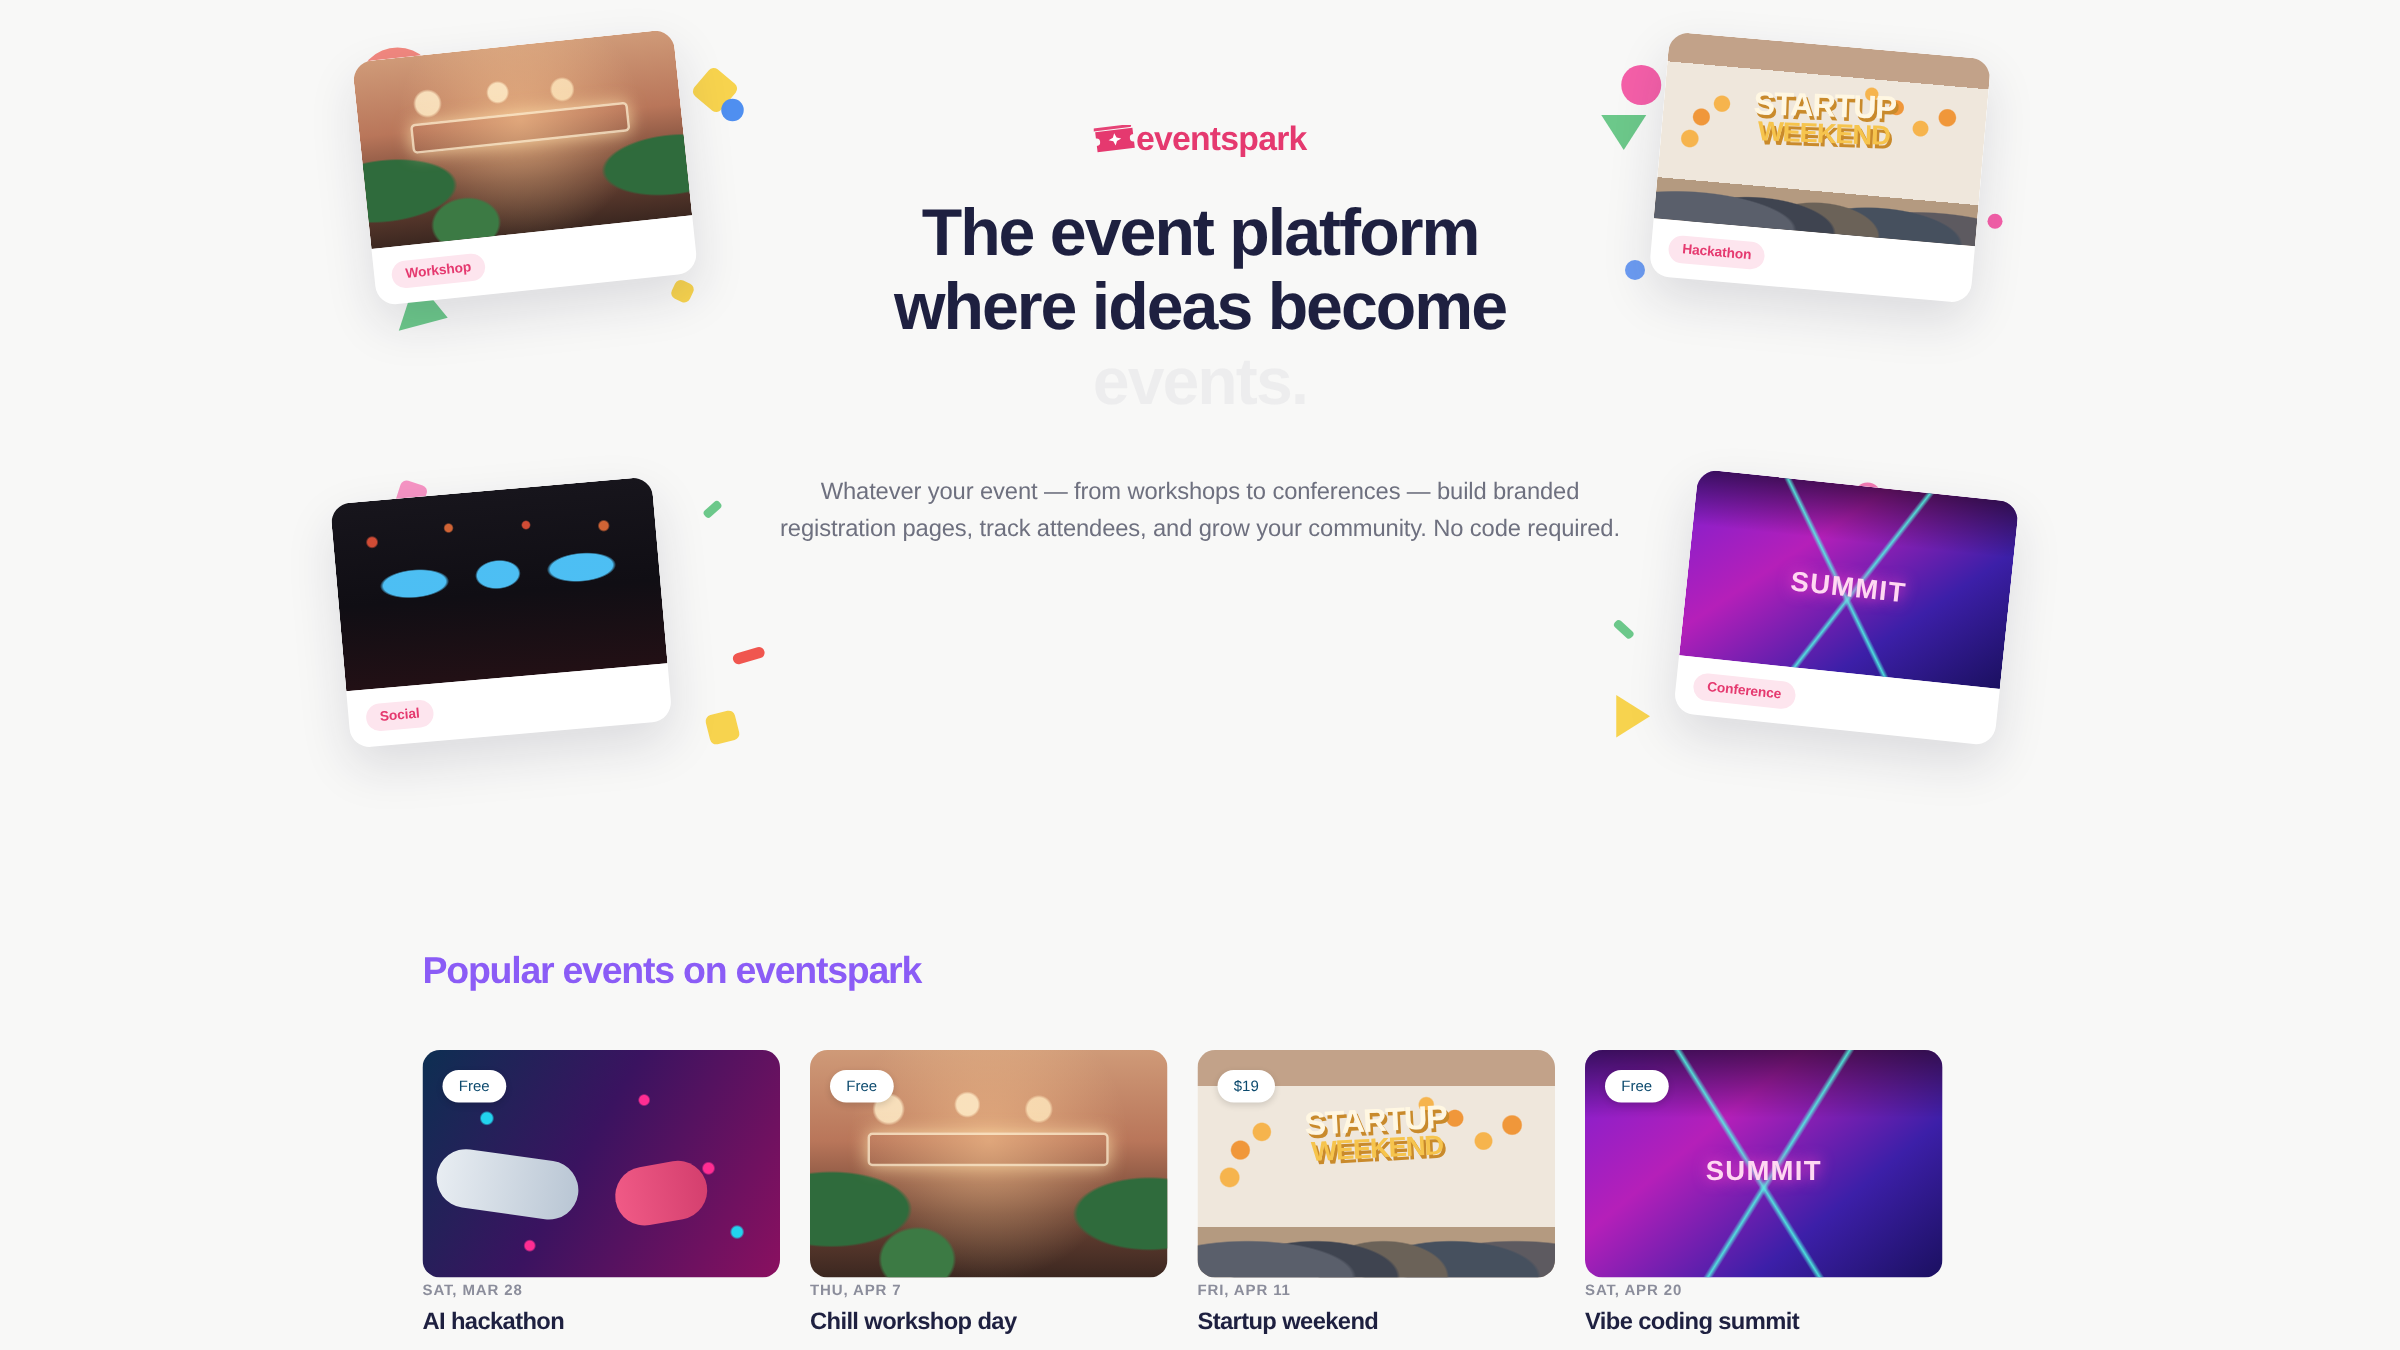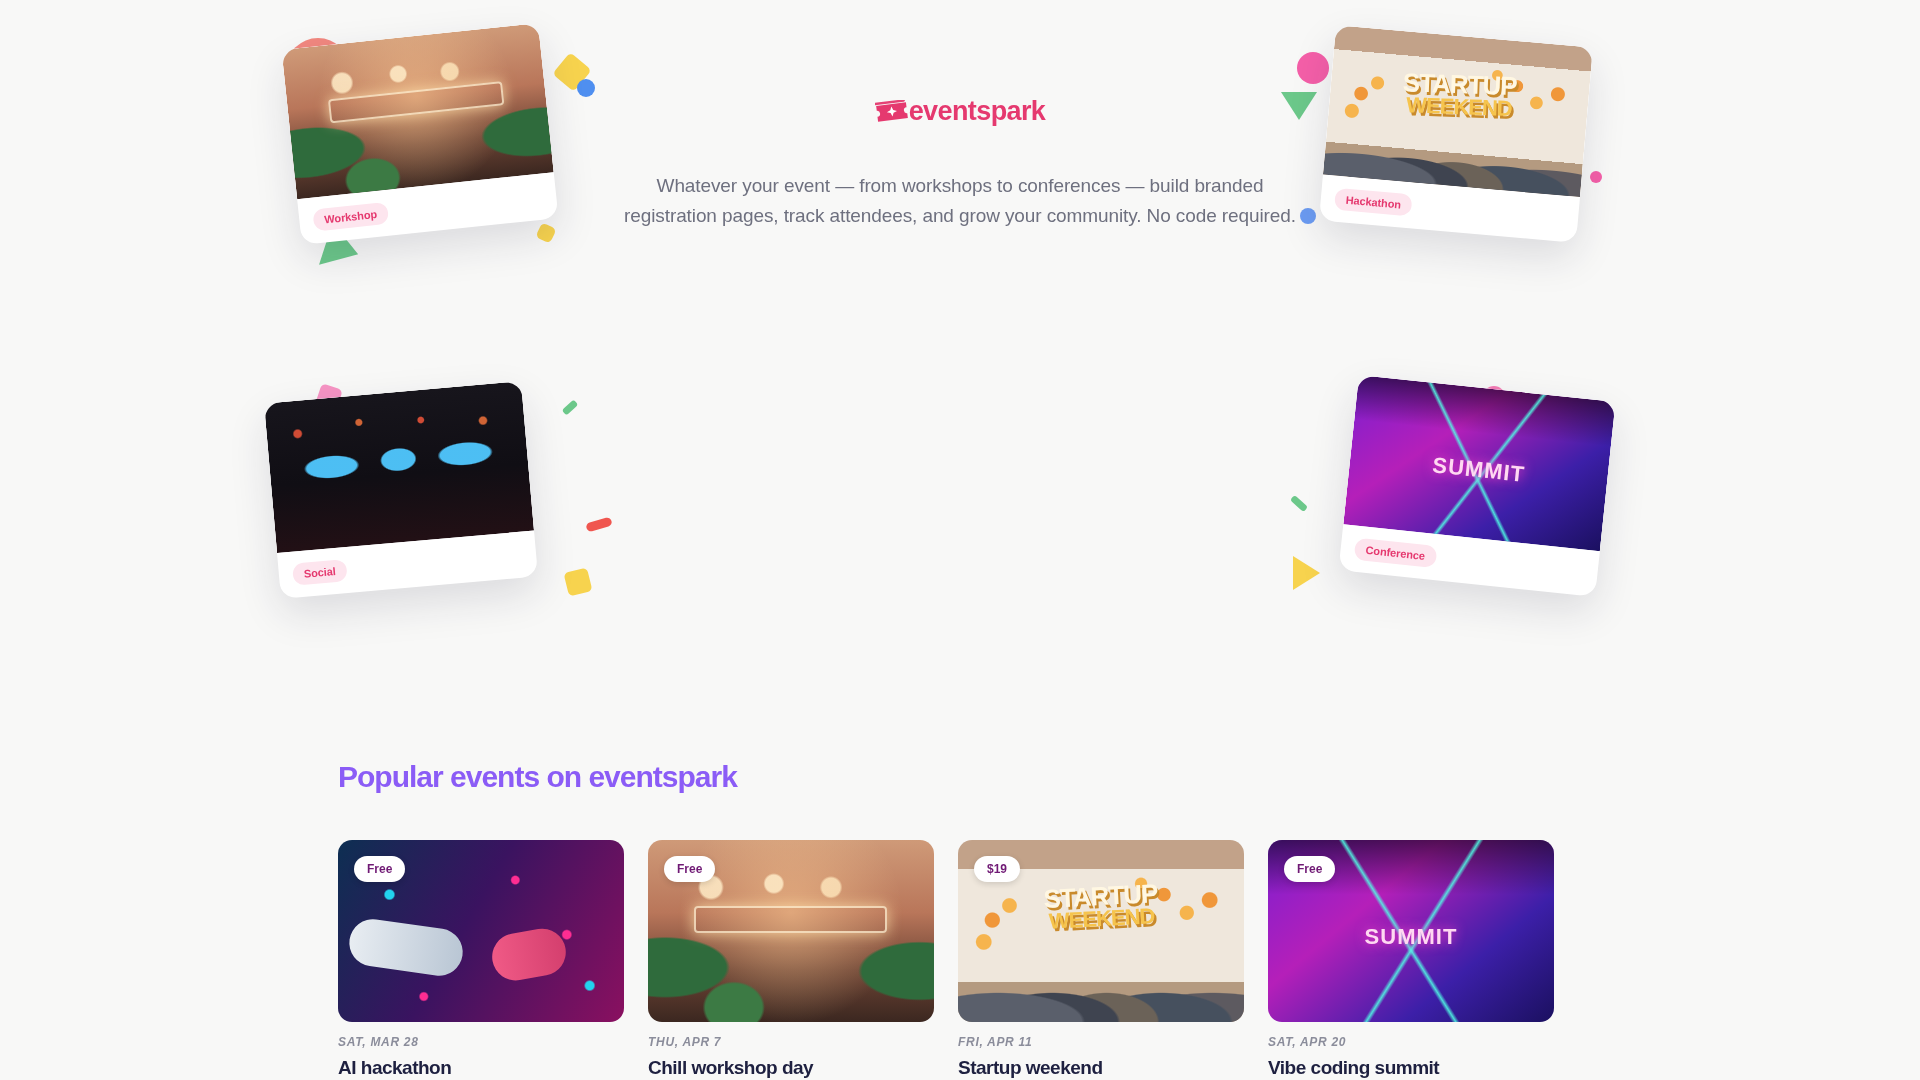--- a/index.html
+++ b/index.html
@@ -146,27 +146,26 @@
   .grid {
     margin: 46px 0 0 338px; display: grid; grid-template-columns: repeat(4, 286px);
     gap: 24px;
   }
   .ecard { width: 286px; }
   .ecard .eimg {
     width: 100%; height: 182px; border-radius: 14px; position: relative; overflow: hidden;
   }
   .price {
     position: absolute; left: 16px; top: 16px; z-index: 4;
-    background: #fff; color: #701a75; font-size: 12px; font-weight: 700;
+    background: #fff; color: #0c4a6e; font-size: 12px; font-weight: 400;
     padding: 6px 13px; border-radius: 999px; box-shadow: 0 2px 6px rgba(0,0,0,.14);
   }
   .edate {
-    margin-top: 13px; font-size: 12px; font-weight: 700; color: #8b8d9b;
+    margin-top: 3px; font-size: 12px; font-weight: 700; color: #8b8d9b;
     letter-spacing: 0.7px;
-    font-style: italic;
   }
   .etitle {
     margin-top: 8px; font-size: 19px; font-weight: 700; color: #1e2040;
     letter-spacing: -0.5px;
   }
   .art-ai {
     background:
       radial-gradient(circle at 18% 30%, #22d3ee 0 1.6%, transparent 2.2%),
       radial-gradient(circle at 38% 62%, #22d3ee 0 1.6%, transparent 2.2%),
       radial-gradient(circle at 62% 22%, #ff2d92 0 1.6%, transparent 2.2%),
@@ -260,20 +259,25 @@
         <svg class="ticket-ico" width="34" height="24" viewBox="0 0 34 24">
           <g transform="rotate(-7 17 12)">
             <path d="M2 4h30v5a3 3 0 0 0 0 6v5H2v-5a3 3 0 0 0 0-6V4z" fill="#e5396f"></path>
             <path d="M17 6.5l1.5 3.6 3.6 1.4-3.6 1.4L17 16.5l-1.5-3.6L11.9 11.5l3.6-1.4L17 6.5z" fill="#fff"></path>
           </g>
           <path d="M1 2h29" stroke="#e5396f" stroke-width="2.4" stroke-linecap="round" opacity=".95" transform="rotate(-7 17 12)"></path>
         </svg>
         <span class="logo-word">eventspark</span>
       </div>
 
+      <h1 class="headline">
+        <span>The event platform</span><br>
+        <span>where ideas become</span><br>
+        <span class="ghost">events.</span>
+      </h1>
 
       <p class="subhead">Whatever your event — from workshops to conferences — build branded registration pages, track attendees, and grow your community. No code required.</p>
 
     </div>
   </section>
 
   <section class="popular">
     <h2 class="sec-title">Popular events on eventspark</h2>
 
     <div class="grid">

